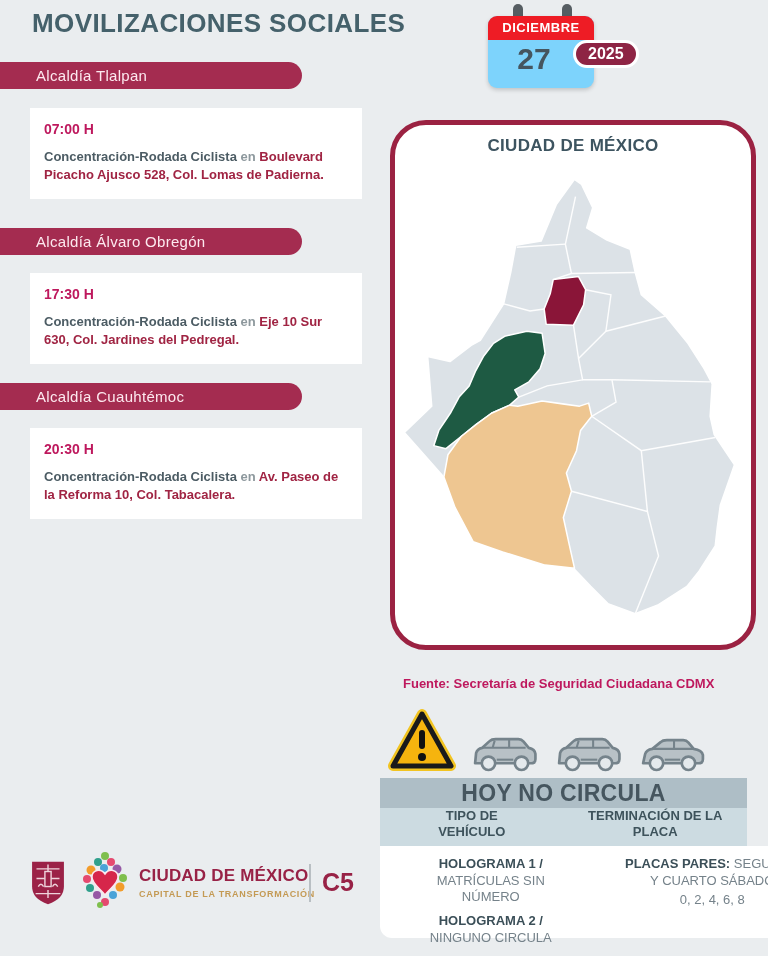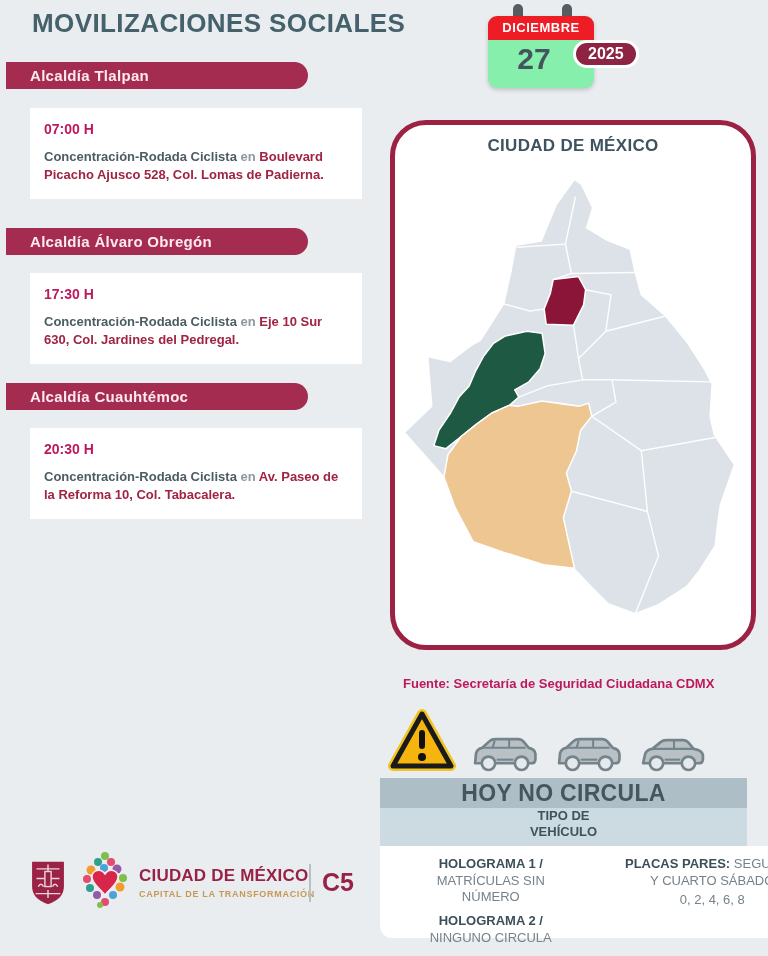--- a/index.html
+++ b/index.html
@@ -5,27 +5,27 @@
   * { margin:0; padding:0; box-sizing:border-box; }
   html,body { width:768px; height:956px; }
   body { background:#eaedef; font-family:"Liberation Sans", sans-serif; position:relative; overflow:hidden; }
 
   .page-title { position:absolute; left:32px; top:8px; font-size:26px; font-weight:800; color:#45616b; letter-spacing:0.4px; }
 
   
   .calendar { position:absolute; left:488px; top:0; width:160px; height:96px; }
   .cal-tab { position:absolute; top:4px; width:10px; height:22px; background:#565d62; border-radius:5px; }
   .cal-tab.t1 { left:25px; } .cal-tab.t2 { left:74px; }
-  .cal-sheet { position:absolute; left:0; top:16px; width:106px; height:72px; background:#86efac; border-radius:9px; box-shadow:0 2px 4px rgba(0,0,0,.18); }
+  .cal-sheet { position:absolute; left:0; top:16px; width:106px; height:72px; background:#7dd3fc; border-radius:9px; box-shadow:0 2px 4px rgba(0,0,0,.18); }
   .cal-month { position:absolute; left:0; top:0; width:106px; height:24px; background:#ee1c25; border-radius:9px 9px 0 0; color:#fff; font-weight:700; font-size:13px; text-align:center; line-height:24px; letter-spacing:0.5px; }
   .cal-day { position:absolute; left:0; top:26px; width:92px; text-align:center; font-size:30px; font-weight:800; color:#45555f; }
   .cal-year { position:absolute; left:85px; top:40px; padding:2px 12px; background:#8e2444; border:3px solid #fff; border-radius:17px; color:#fff; font-weight:800; font-size:16px; }
 
   
-  .pill { position:absolute; left:6px; width:302px; height:27px; background:#a42c50; border-radius:0 14px 14px 0; color:#fde9ef; font-size:15px; line-height:27px; padding-left:24px; letter-spacing:0.3px;font-weight:bold; }
+  .pill { position:absolute; left:0; width:302px; height:27px; background:#a42c50; border-radius:0 14px 14px 0; color:#fde9ef; font-size:15px; line-height:27px; padding-left:36px; letter-spacing:0.3px; }
   .card { position:absolute; left:30px; width:332px; background:#fff; padding:13px 14px 14px; }
   .card .time { font-weight:700; font-size:14px; color:#be185d; margin-bottom:11px; }
   .card .desc { font-size:13px; line-height:1.42; font-weight:700; color:#4c5c64; }
   .card .conn { color:#8d989d; font-weight:700; }
   .card .loc { color:#a02443; }
   #pill-1 { top:62px; } #card-1 { top:108px; }
   #pill-2 { top:228px; } #card-2 { top:273px; }
   #pill-3 { top:383px; } #card-3 { top:428px; }
 
   
@@ -163,20 +163,23 @@
       <circle cx="16" cy="27" r="6.5" fill="#e4e9ec" stroke="#75838b" stroke-width="2.6"></circle>
       <circle cx="47" cy="27" r="6.5" fill="#e4e9ec" stroke="#75838b" stroke-width="2.6"></circle>
       <line x1="24" y1="23.5" x2="39" y2="23.5" stroke="#75838b" stroke-width="2"></line>
     </g>
   </svg>
 
 <div class="hnc-banner">HOY NO CIRCULA</div>
 <div class="hnc-head">
   <div class="col c1">
       <span>TIPO DE VEHÍCULO</span>
+    </div>
+  <div class="col c2">
+      <span>TERMINACIÓN DE LA PLACA</span>
     </div>
 </div>
 <div class="hnc-body">
   <div class="col">
     <div class="hnc-block"><span class="b">HOLOGRAMA 1 /</span><span> MATRÍCULAS SIN NÚMERO</span></div>
     <div class="hnc-block"><span class="b">HOLOGRAMA 2 /</span><span> NINGUNO CIRCULA</span></div>
   </div>
   <div class="col">
     <div class="hnc-plate">
       <span class="b">PLACAS PARES:</span><span> SEGUNDO Y CUARTO SÁBADO</span>

